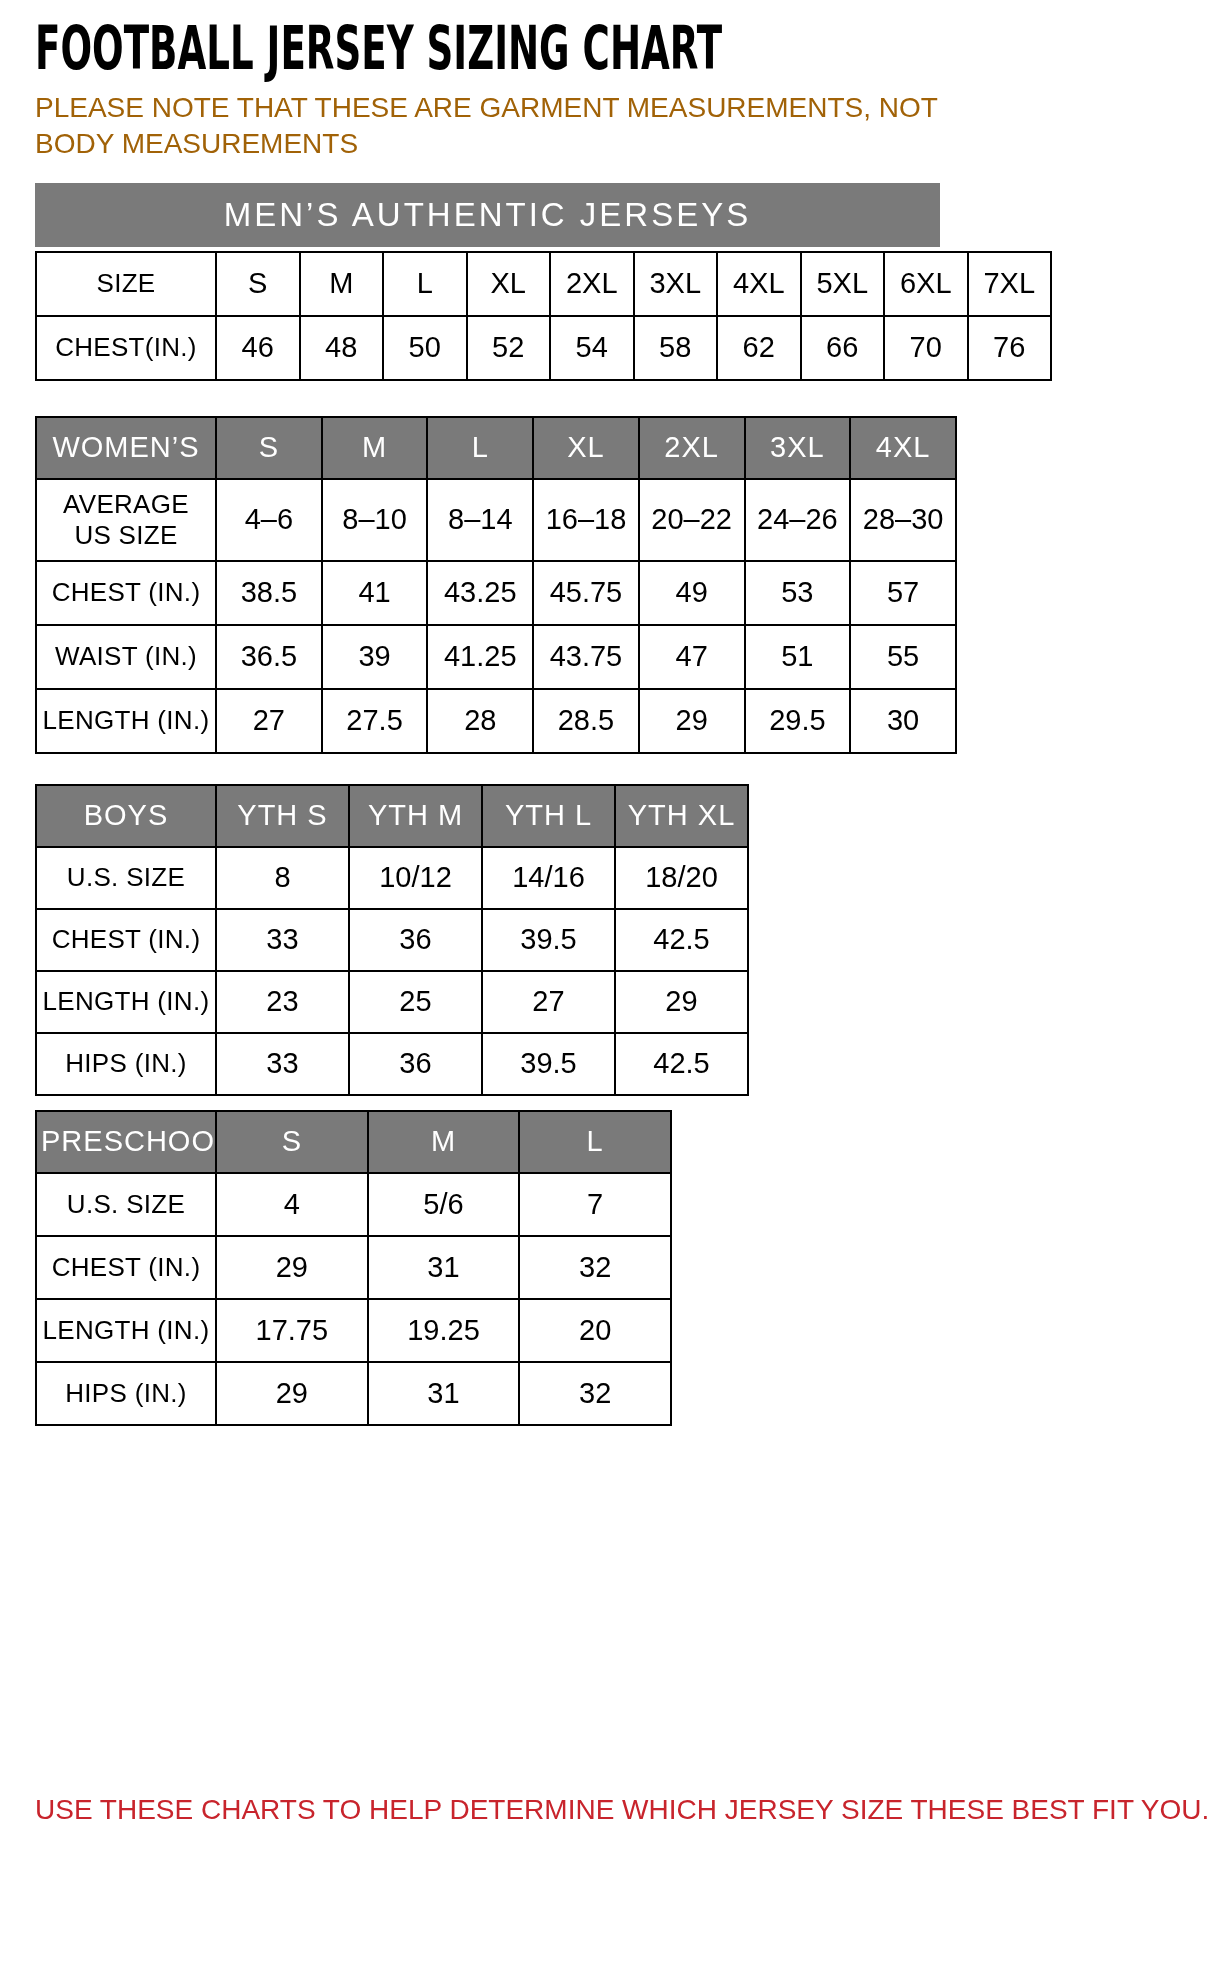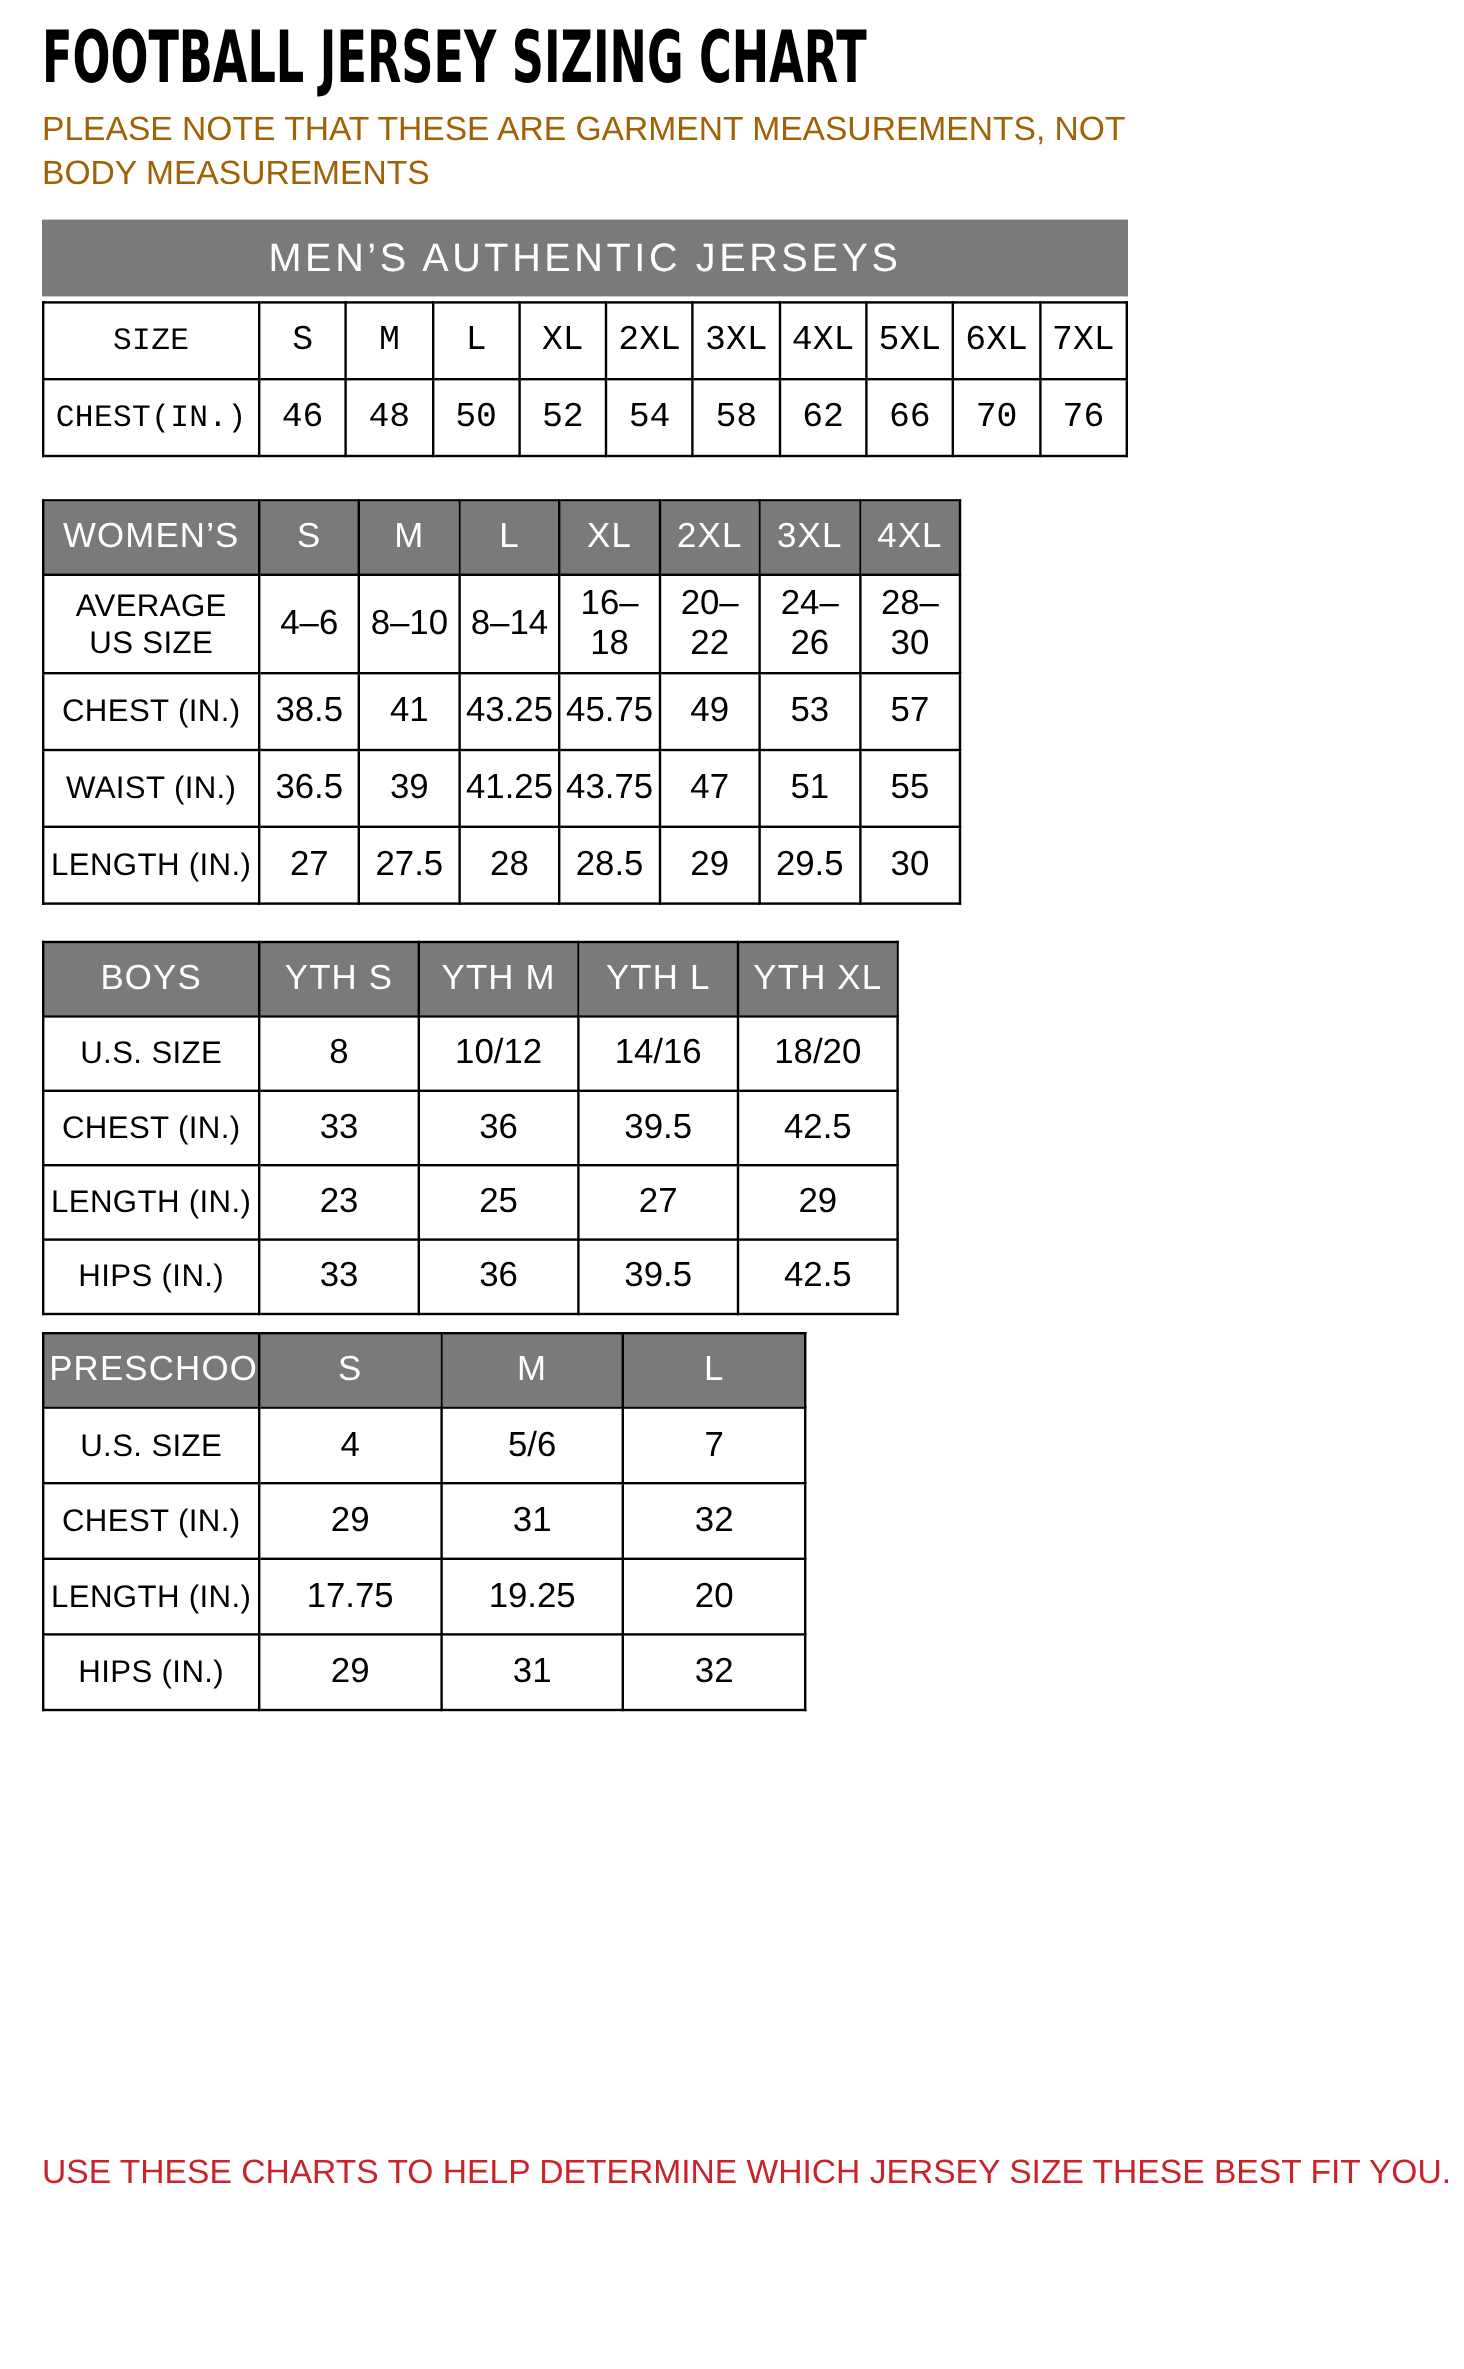--- a/index.html
+++ b/index.html
@@ -60,23 +60,23 @@
     width: 905px;
     height: 64px;
     display: flex;
     align-items: center;
     justify-content: center;
     font-size: 33px;
     letter-spacing: 3px;
     margin-bottom: 4px;
     text-align: right;
   }
-  .tbl-mens { width: 905px; margin-bottom: 30px; font-family: Liberation Mono, monospace; }
+  .tbl-mens { width: 1017px; margin-bottom: 30px; }
   .tbl-mens col.c-lbl { width: 180px; }
-  .tbl-womens { width: 766px; margin-bottom: 30px; margin-top: 35px; }
+  .tbl-womens { width: 922px; margin-bottom: 30px; margin-top: 35px; }
   .tbl-womens col.c-lbl { width: 180px; }
   .tbl-boys { width: 714px; margin-bottom: 14px; }
   .tbl-boys col.c-lbl { width: 180px; }
   .tbl-preschool { width: 637px; margin-bottom: 0; }
   .tbl-preschool col.c-lbl { width: 180px; }
   tr.r64 { height: 64px; }
   tr.r62 { height: 62px; }
   tr.r63 { height: 63px; }
   tr.r82 { height: 82px; }
   .footer {

